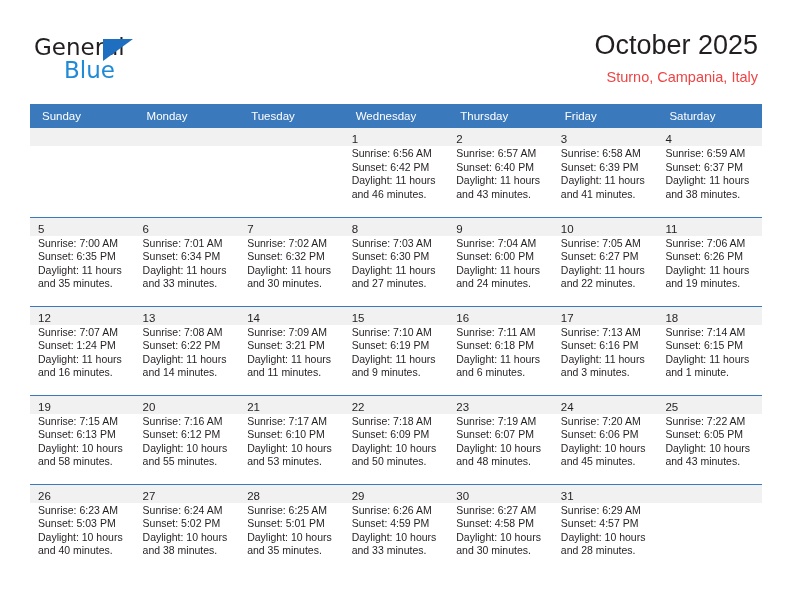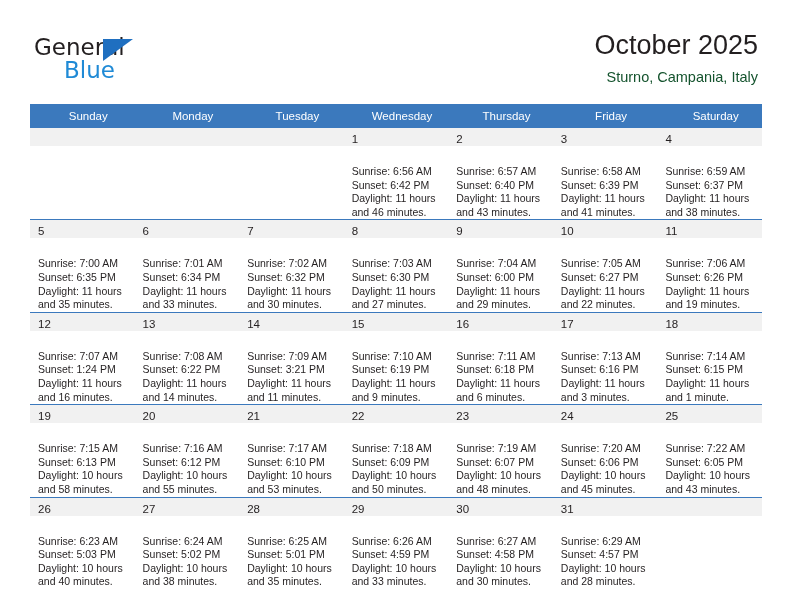--- a/index.html
+++ b/index.html
@@ -75,39 +75,39 @@
     font-size: 27px;
     font-weight: 400;
     color: #231f20;
     line-height: 34px;
     font-family: "Liberation Sans", sans-serif;
   }
   .cal-subtitle {
     margin-top: 6px;
     font-size: 14.5px;
     font-weight: 400;
-    color: #14532d;
+    color: #ef4444;
     line-height: 18px;
   }
 
   
   .calendar {
     position: absolute;
     left: 30px;
     top: 104px;
     width: 732px;
     border-collapse: collapse;
     table-layout: fixed;
   }
   .calendar th {
     background: #3b79bd;
     color: #ffffff;
     font-size: 11.5px;
     font-weight: 400;
-    text-align: center;
+    text-align: left;
     padding: 6px 0 6px 12px;
     height: 20px;
     box-sizing: border-box;
   }
   .calendar td {
     vertical-align: top;
     padding: 0;
     border-top: 1px solid #3b79bd;
     height: 89px;
     box-sizing: border-box;
@@ -125,21 +125,21 @@
     height: 18px;
     box-sizing: border-box;
     padding: 1px 0 0 8px;
   }
   .daynum {
     font-size: 11.5px;
     color: #231f20;
     line-height: 16px;
   }
   .daybody {
-    padding: 19px 6px 0 8px;
+    padding: 1px 6px 0 8px;
   }
   .dayline {
     font-size: 10.5px;
     line-height: 13.6px;
     color: #231f20;
     white-space: nowrap;
   }
   .empty .daynum-band {
     background: #f1f1f1;
   }
@@ -303,21 +303,21 @@
             </div>
           </div>
         </td>
         <td>
           <div class="daycell">
             <div class="daynum-band"><span class="daynum">9</span></div>
             <div class="daybody">
               <div class="dayline">Sunrise: 7:04 AM</div>
               <div class="dayline">Sunset: 6:00 PM</div>
               <div class="dayline">Daylight: 11 hours</div>
-              <div class="dayline">and 29 minutes.</div>
+              <div class="dayline">and 24 minutes.</div>
             </div>
           </div>
         </td>
         <td>
           <div class="daycell">
             <div class="daynum-band"><span class="daynum">10</span></div>
             <div class="daybody">
               <div class="dayline">Sunrise: 7:05 AM</div>
               <div class="dayline">Sunset: 6:27 PM</div>
               <div class="dayline">Daylight: 11 hours</div>

